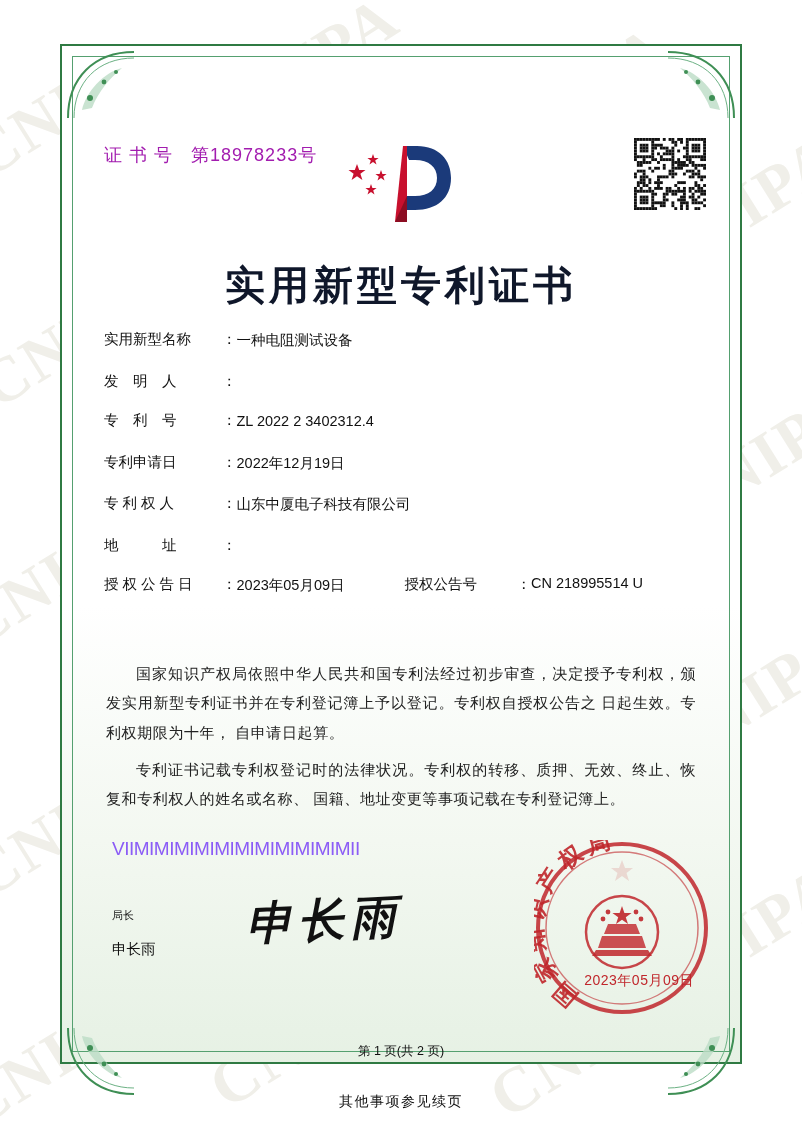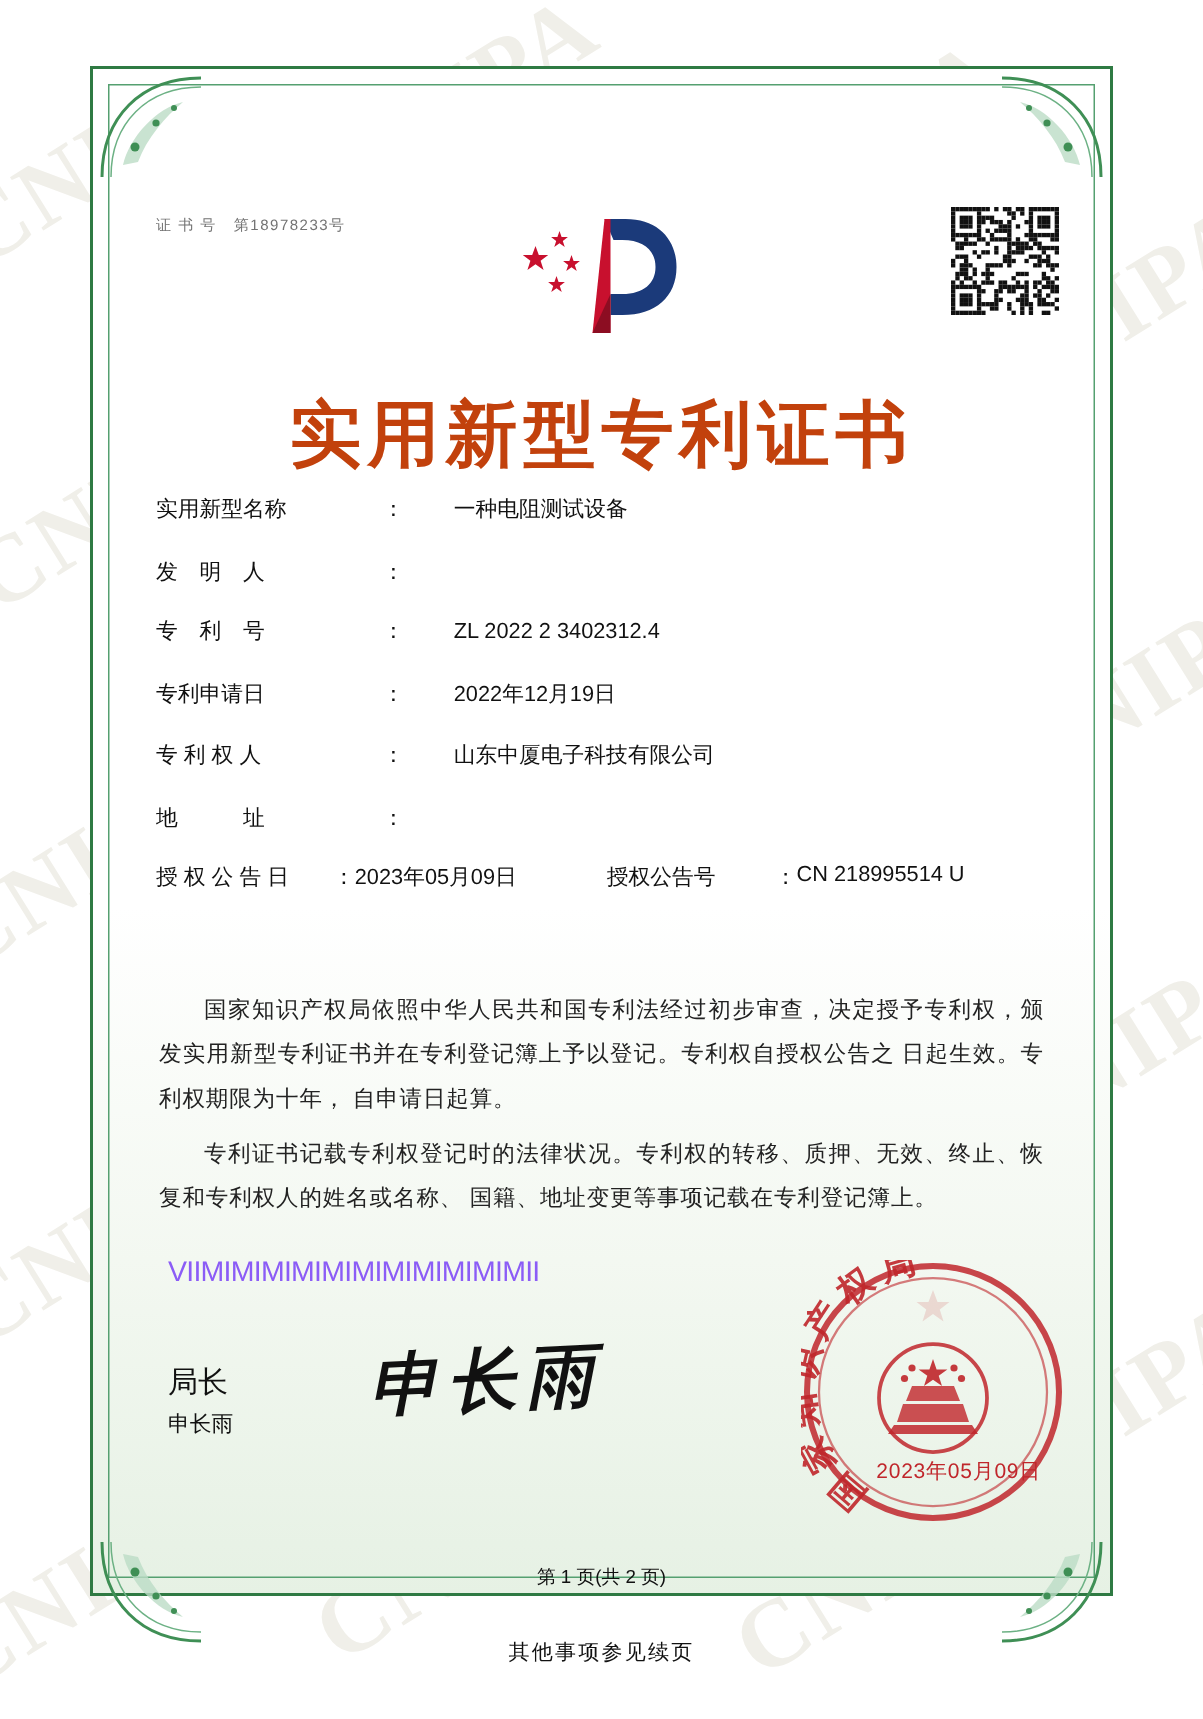--- a/index.html
+++ b/index.html
@@ -46,45 +46,45 @@
   .corner{position:absolute;width:74px;height:74px;color:#3f8f55;}
   .corner svg{display:block;}
   .c-tl{left:64px;top:48px;}
   .c-tr{right:64px;top:48px;transform:scaleX(-1);}
   .c-bl{left:64px;bottom:48px;transform:scaleY(-1);}
   .c-br{right:64px;bottom:48px;transform:scale(-1,-1);}
 
   
   .cert-no{
     position:absolute;left:104px;top:143px;
-    font-size:10px;color:#737373;letter-spacing:1px;
+    font-size:18px;color:#a21caf;letter-spacing:1px;
     font-family:"Liberation Sans", sans-serif;
   }
   .logo{
     position:absolute;left:345px;top:140px;width:120px;height:85px;
   }
   .qr{
     position:absolute;right:96px;top:138px;width:72px;height:72px;
     background:#fff;
   }
   .qr canvas,.qr svg{display:block;}
 
   .title{
     position:absolute;left:0;right:0;top:258px;
     text-align:center;
     font-family:"Liberation Serif", serif;
     font-weight:bold;
-    font-size:48px;
+    font-size:40px;
     letter-spacing:4px;
-    color:#c2410c;
+    color:#0f172a;
   }
 
   
   .fields{position:absolute;left:104px;top:330px;width:600px;}
-  .row{display:flex;align-items:flex-start;margin-bottom:20.5px;font-size:14.5px;color:#111;gap:33px;}
+  .row{display:flex;align-items:flex-start;margin-bottom:20.5px;font-size:14.5px;color:#111;}
   .lbl{
     flex:0 0 118px;
     letter-spacing:0px;
     white-space:pre;
   }
   .colon{flex:0 0 14px;text-align:left;}
   .val{flex:1;line-height:1.45;}
   .row.double .val{white-space:pre-line;}
 
   .row-split{display:flex;align-items:flex-start;font-size:14.5px;color:#111;margin-bottom:8px;}
@@ -111,21 +111,21 @@
   .barcode{
     position:absolute;left:112px;top:838px;
     font-family:"Liberation Sans", sans-serif;
     font-size:19px;
     letter-spacing:-0.5px;
     color:#8b5cf6;
     white-space:nowrap;
   }
 
   
-  .sig-label{position:absolute;left:112px;top:908px;font-size:20px;color:#111;}
+  .sig-label{position:absolute;left:112px;top:908px;font-size:11px;color:#111;}
   .sig-name{position:absolute;left:112px;top:940px;font-size:14.5px;color:#111;}
   .sig-script{
     position:absolute;left:246px;top:890px;
     font-family:"Liberation Serif", serif;
     font-size:46px;
     font-style:italic;
     font-weight:bold;
     color:#111;
     letter-spacing:6px;
     transform:rotate(-3deg);

